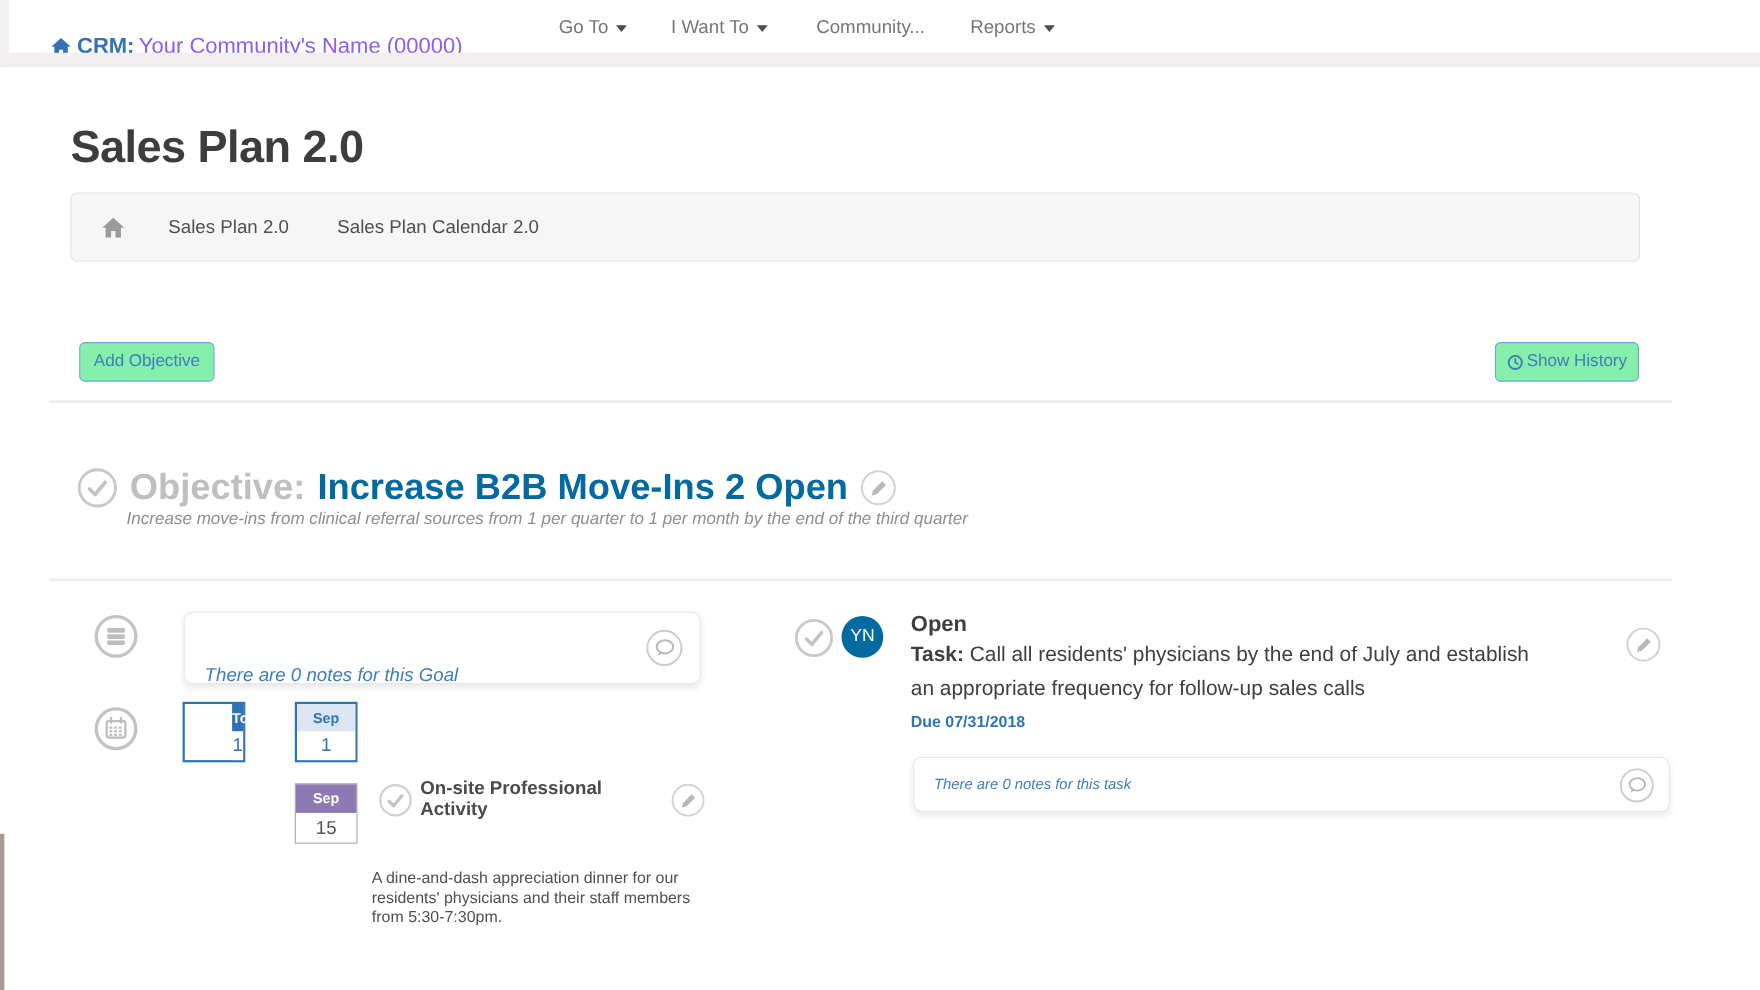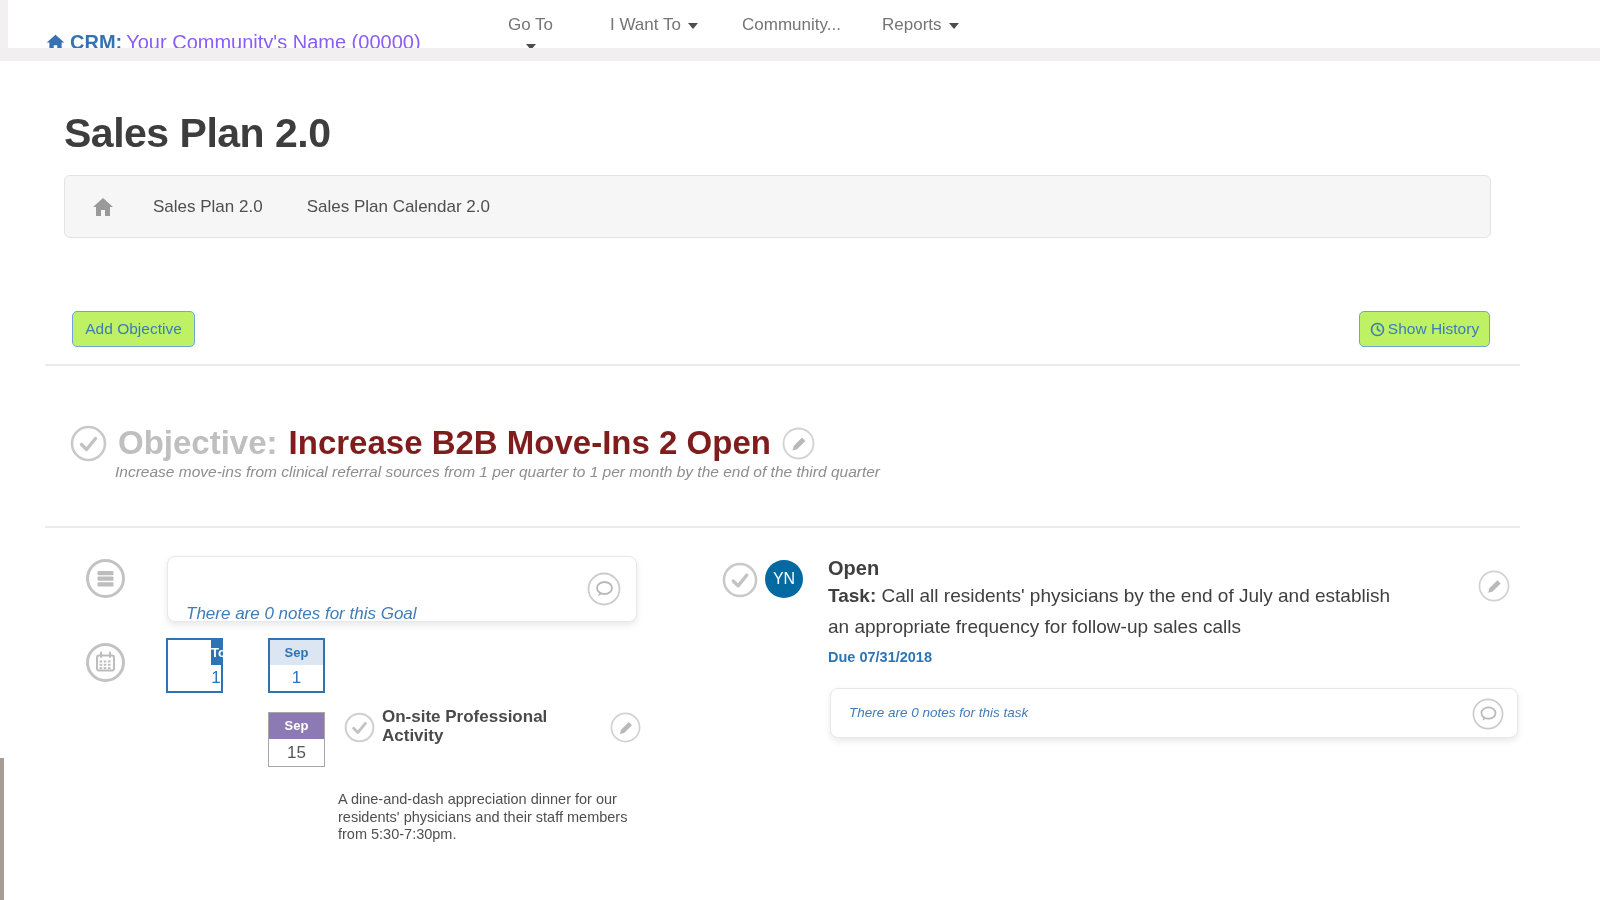--- a/index.html
+++ b/index.html
@@ -17,32 +17,32 @@
   .nav-item { top:15px; font-size:17px; color:#757575; display:flex; align-items:center; gap:7px; cursor:pointer; }
   .caret { width:0; height:0; border-left:5px solid transparent; border-right:5px solid transparent; border-top:6px solid #4d4d4d; margin-top:2px; }
 
   
   #page-title { left:64px; top:110px; font-size:41px; font-weight:bold; color:#3d3d3d; letter-spacing:-0.5px; }
   #tabbar { left:64px; top:175px; width:1427px; height:63px; background:#f7f6f6; border:1px solid #e3e3e3; border-radius:6px; display:flex; align-items:center; padding-left:26px; }
   .tab-home { margin-right:38px; display:flex; align-items:center; }
   .tab-link { font-size:17px; color:#4f4f4f; margin-right:44px; cursor:pointer; }
 
   
-  .btn { height:36px; background:#bef264; border:1px solid #6fa3d9; border-radius:5px; color:#3d7cb8; font-size:15.5px; display:flex; align-items:center; justify-content:center; cursor:pointer; font-family:"Liberation Sans", sans-serif; }
+  .btn { height:36px; background:#86efac; border:1px solid #6fa3d9; border-radius:5px; color:#3d7cb8; font-size:15.5px; display:flex; align-items:center; justify-content:center; cursor:pointer; font-family:"Liberation Sans", sans-serif; }
   #btn-add { left:72px; top:311px; width:123px; }
   #btn-history { left:1359px; top:311px; width:131px; gap:3px; }
 
   .divider { left:45px; width:1475px; height:2px; background:#eceaea; }
   #divider-1 { top:364px; }
   #divider-2 { top:526px; }
 
   
   #objective-heading { left:70px; top:424px; display:flex; align-items:center; gap:11px;text-align:center; }
   #objective-heading .h-label { font-size:33px; font-weight:bold; color:#bfbfbf; }
-  #objective-heading .h-title { font-size:33px; font-weight:bold; color:#7f1d1d; }
+  #objective-heading .h-title { font-size:33px; font-weight:bold; color:#0369a1; }
   #objective-subtitle { left:115px; top:463px; font-size:15.5px; font-style:italic; color:#8e8e8e; }
 
   
   .icon-circle { border-radius:50%; display:flex; align-items:center; justify-content:center; }
 
   
   .notes-box { background:#fff; border:1px solid #e8e8e8; border-radius:8px; box-shadow:0 3px 7px rgba(0,0,0,0.09); }
   #goal-notes-box { left:167px; top:556px; width:470px; height:66px; }
   #goal-notes-text { left:18px; top:19px; font-size:17px; font-style:italic; color:#3f7cb8; position:absolute;margin-top:28px; }
   #goal-notes-bubble { position:absolute; right:15px; top:15px; }
@@ -85,21 +85,21 @@
     <div id="nav-left-sliver" class="abs"></div>
     <div class="brand abs">
       <span style="display:flex;">
         <svg width="21" height="21" viewBox="0 0 24 24">
             <path d="M12 3 L22 12 H19 V21 H14 V15 H10 V21 H5 V12 H2 Z" fill="#3572b2"></path>
           </svg>
       </span>
       <span class="brand-crm">CRM:</span>
       <span class="brand-name">Your Community's Name (00000)</span>
     </div>
-    <div class="nav-item abs" style="left:508px;flex-direction:column;">
+    <div class="nav-item abs" style="left:508px;">
       <span>Go To</span>
       <span class="caret"></span>
     </div>
     <div class="nav-item abs" style="left:610px;">
       <span>I Want To</span>
       <span class="caret"></span>
     </div>
     <div class="nav-item abs" style="left:742px;">
       <span>Community...</span>
     </div>

